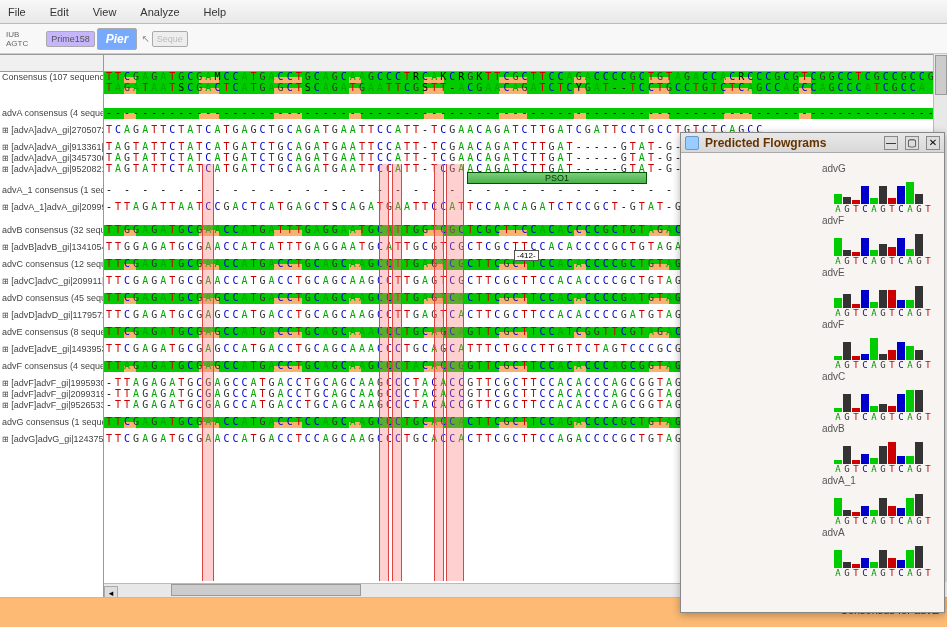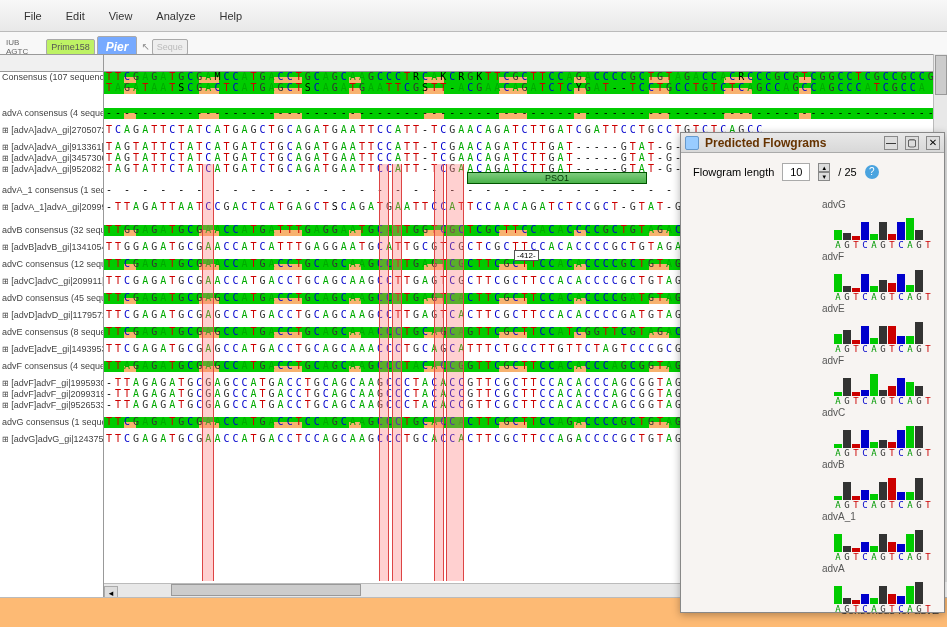--- a/index.html
+++ b/index.html
@@ -1,18 +1,18 @@
 <!DOCTYPE html>
 <html><head>
 <meta charset="utf-8">
 <style>
   * { margin: 0; padding: 0; box-sizing: border-box; }
   body { font-family: Arial, sans-serif; font-size: 11px; background: #f0f0f0; width: 947px; height: 627px; overflow: hidden; position: relative; }
 
-  .menubar { background: linear-gradient(#f8f8f8, #e8e8e8); border-bottom: 1px solid #bbb; height: 32px; display: flex; align-items: center; padding: 0 24px; gap: 24px; }
+  .menubar { background: linear-gradient(#f8f8f8, #e8e8e8); border-bottom: 1px solid #bbb; height: 24px; display: flex; align-items: center; padding: 0 8px; gap: 24px; }
   .menubar span { color: #333; cursor: default; }
 
   .toolbar { height: 30px; background: #f8f8f8; border-bottom: 1px solid #ccc; display: flex; align-items: center; padding: 0 6px; gap: 2px; }
   .tool-btn { border: 1px solid #aaa; background: #eee; padding: 2px 4px; font-size: 9px; border-radius: 2px; color: #555; }
   .tool-btn.pier { background: #77aaff; color: #fff; font-style: italic; font-weight: bold; font-size: 12px; padding: 3px 8px; }
 
   .main { position: absolute; top: 54px; left: 0; right: 0; bottom: 30px; display: flex; background: #fff; }
   .left-pane { width: 104px; border-right: 1px solid #999; background: #fff; overflow: hidden; }
   .ruler-area { flex: 1; position: relative; overflow: hidden; }
 
@@ -78,21 +78,21 @@
   <span>View</span>
   <span>Analyze</span>
   <span>Help</span>
 </div>
 
 <div class="toolbar">
   <div style="display:flex;flex-direction:column;font-size:8px;color:#666;line-height:9px;margin-right:16px">
     <span>IUB</span>
     <span>AGTC</span>
   </div>
-  <div class="tool-btn" style="background:#bef264;color:#555">Prime158</div>
+  <div class="tool-btn" style="background:#c4b5fd;color:#555">Prime158</div>
   <div class="tool-btn pier">Pier</div>
   <div style="font-size:10px;color:#888;margin-left:2px">↖</div>
   <div class="tool-btn" style="color:#bbb">Seque</div>
 </div>
 
 <div class="main">
 
   <div class="left-pane">
     <div style="height:18px;border-top:1px solid #999;border-bottom:1px solid #999;background:#f0f0f0"></div>
     <div id="leftlabels">
@@ -395,30 +395,20 @@
 
 <div class="floatwin">
   <div class="titlebar">
     <div class="icon"></div>
     <div class="title">Predicted Flowgrams</div>
     <div class="winbtn">—</div>
     <div class="winbtn">▢</div>
     <div class="winbtn">✕</div>
   </div>
   <div class="body">
-    <div class="fg-len">
-      <span>Flowgram length</span>
-      <input value="10" style="">
-      <div class="spinner">
-        <div class="sb">▴</div>
-        <div class="sb">▾</div>
-      </div>
-      <span>/   25</span>
-      <div class="helpicon">?</div>
-    </div>
     <div id="primerlist">
         <div class="primer-row">
     <div class="name">advG</div>
     <div>
             <div class="bars">
               <div class="bar bc-A" style="height:10px"></div>
               <div class="bar bc-G" style="height:7px"></div>
               <div class="bar bc-T" style="height:4px"></div>
               <div class="bar bc-C" style="height:18px"></div>
               <div class="bar bc-A" style="height:6px"></div>

